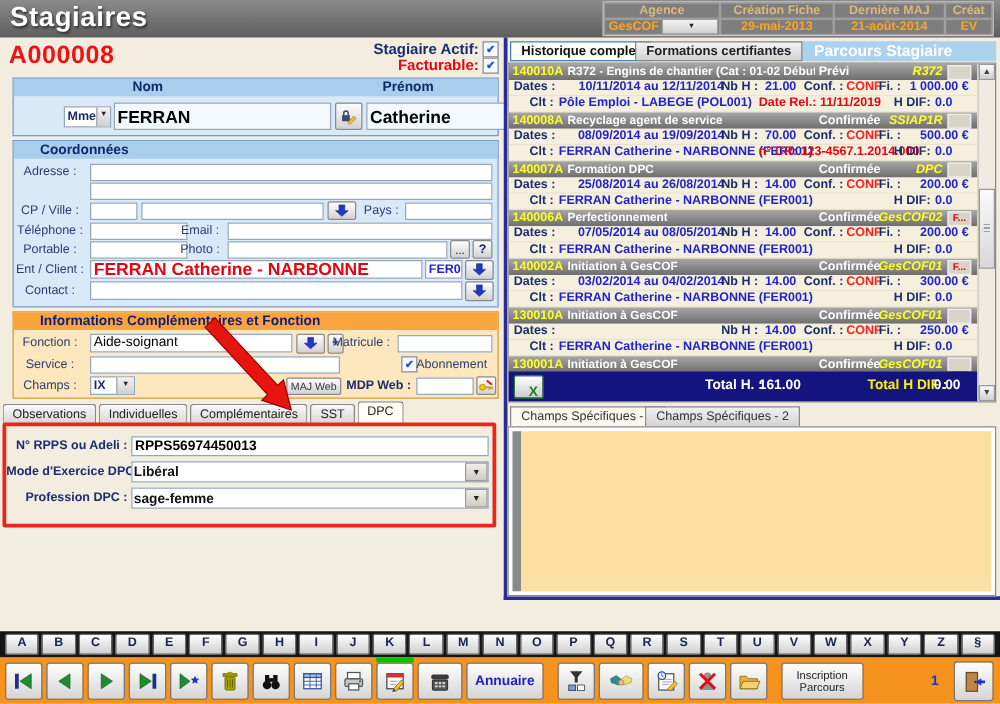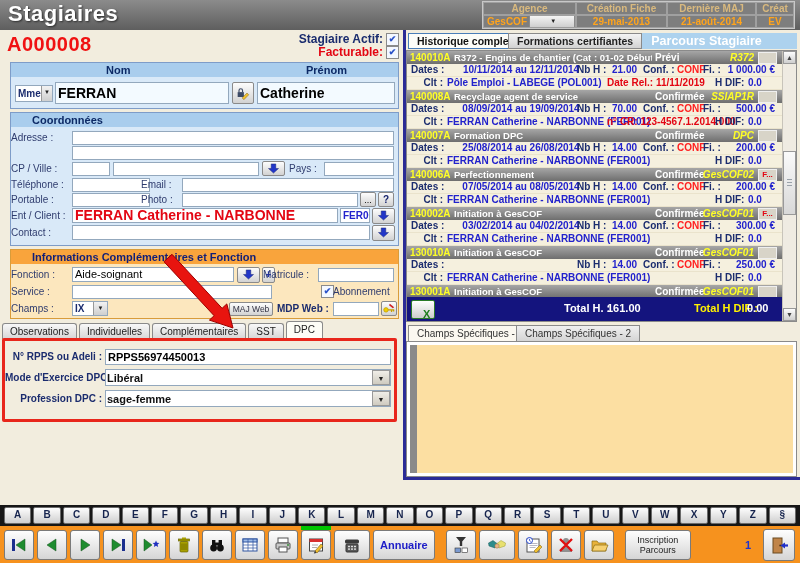--- a/index.html
+++ b/index.html
@@ -18,21 +18,21 @@
 
   
   #stagid{position:absolute;left:7px;top:33px;font-size:20px;font-weight:bold;color:#F01212;letter-spacing:.5px;}
   .cbrow{position:absolute;height:12px;display:flex;align-items:center;}
   .cbl{font-size:12px;font-weight:bold;}
   .cb{width:11px;height:11px;margin-left:3px;background:#F4F8FF;border:1px solid #8a8a8a;font-size:9px;line-height:10px;text-align:center;color:#2A52C8;font-weight:bold;}
 
   .bluebox{position:absolute;left:10px;background:#D9E9F8;border:1px solid #7E9CC8;box-sizing:border-box;width:389px;}
   .sechdr{height:14px;background:#A9CDED;color:#0D2A66;font-weight:bold;font-size:11px;line-height:14px;padding-left:21px;position:relative;}
   .inp{background:#fff;border:1px solid #93A8BD;box-sizing:border-box;font-size:11px;padding:0 2px;overflow:hidden;white-space:nowrap;}
-  .lbl{color:#2F3C6E;font-size:10px;text-align:left;white-space:nowrap;}
+  .lbl{color:#2F3C6E;font-size:10px;text-align:center;white-space:nowrap;}
   .row{position:absolute;left:0;right:0;height:15px;display:flex;align-items:center;}
   .btn3d{background:linear-gradient(#FDFDFD,#D2D2D2);border:1px solid #8a8a8a;border-radius:2px;box-sizing:border-box;display:flex;align-items:center;justify-content:center;}
   .combo{display:flex;align-items:center;background:#fff;border:1px solid #93A8BD;box-sizing:border-box;}
   .combo .cval{flex:1;padding-left:2px;font-weight:bold;color:#1B2C6E;font-size:10px;}
   .combo .cdd{width:13px;align-self:stretch;background:linear-gradient(#F2F2F2,#CFCFCF);border-left:1px solid #999;font-size:6px;color:#222;text-align:center;line-height:13px;}
 
   #identitybox{top:62px;height:47px;}
   #idhdr span{position:absolute;top:0;font-weight:bold;color:#0D2A66;font-size:11px;}
   #orangebox{position:absolute;left:10px;top:249px;width:389px;height:70px;background:#FCE7BE;border:1px solid #D99C3A;box-sizing:border-box;}
   #orangebox .sechdr{background:#F9A43C;color:#101E78;}
@@ -143,21 +143,21 @@
   <div class="cbrow" style="top:46px;right:401px;">
     <span class="cbl" style="color:#E30613;">Facturable:</span>
     <span class="cb">✔</span>
   </div>
 
   <div class="bluebox" id="identitybox">
     <div class="sechdr" id="idhdr">
       <span style="left:95px;">Nom</span>
       <span style="left:295px;">Prénom</span>
     </div>
-    <div class="row" style="top:18px;height:24px;">
+    <div class="row" style="top:18px;height:24px;margin-left:36px;">
       <div class="combo" style="position:absolute;left:4px;width:38px;height:17px;">
         <span class="cval">Mme</span>
         <span class="cdd">▼</span>
       </div>
       <div class="inp" style="position:absolute;left:44px;width:174px;height:22px;background:#F3FAFF;font-weight:bold;font-size:14px;line-height:20px;">FERRAN</div>
       <div class="btn3d" style="position:absolute;left:221px;width:22px;height:22px;">
         <svg viewBox="0 0 18 18" width="16" height="16">
             <rect x="3" y="8" width="7" height="5.5" fill="#3C4A66"></rect>
             <path d="M4.5 8V6.2a2 2 0 014 0V8" fill="none" stroke="#3C4A66" stroke-width="1.3"></path>
             <path d="M8 14.5 L13.5 9 L15.5 11 L10 16.5 Z" fill="#F0C030" stroke="#7a5a10" stroke-width=".5"></path>

